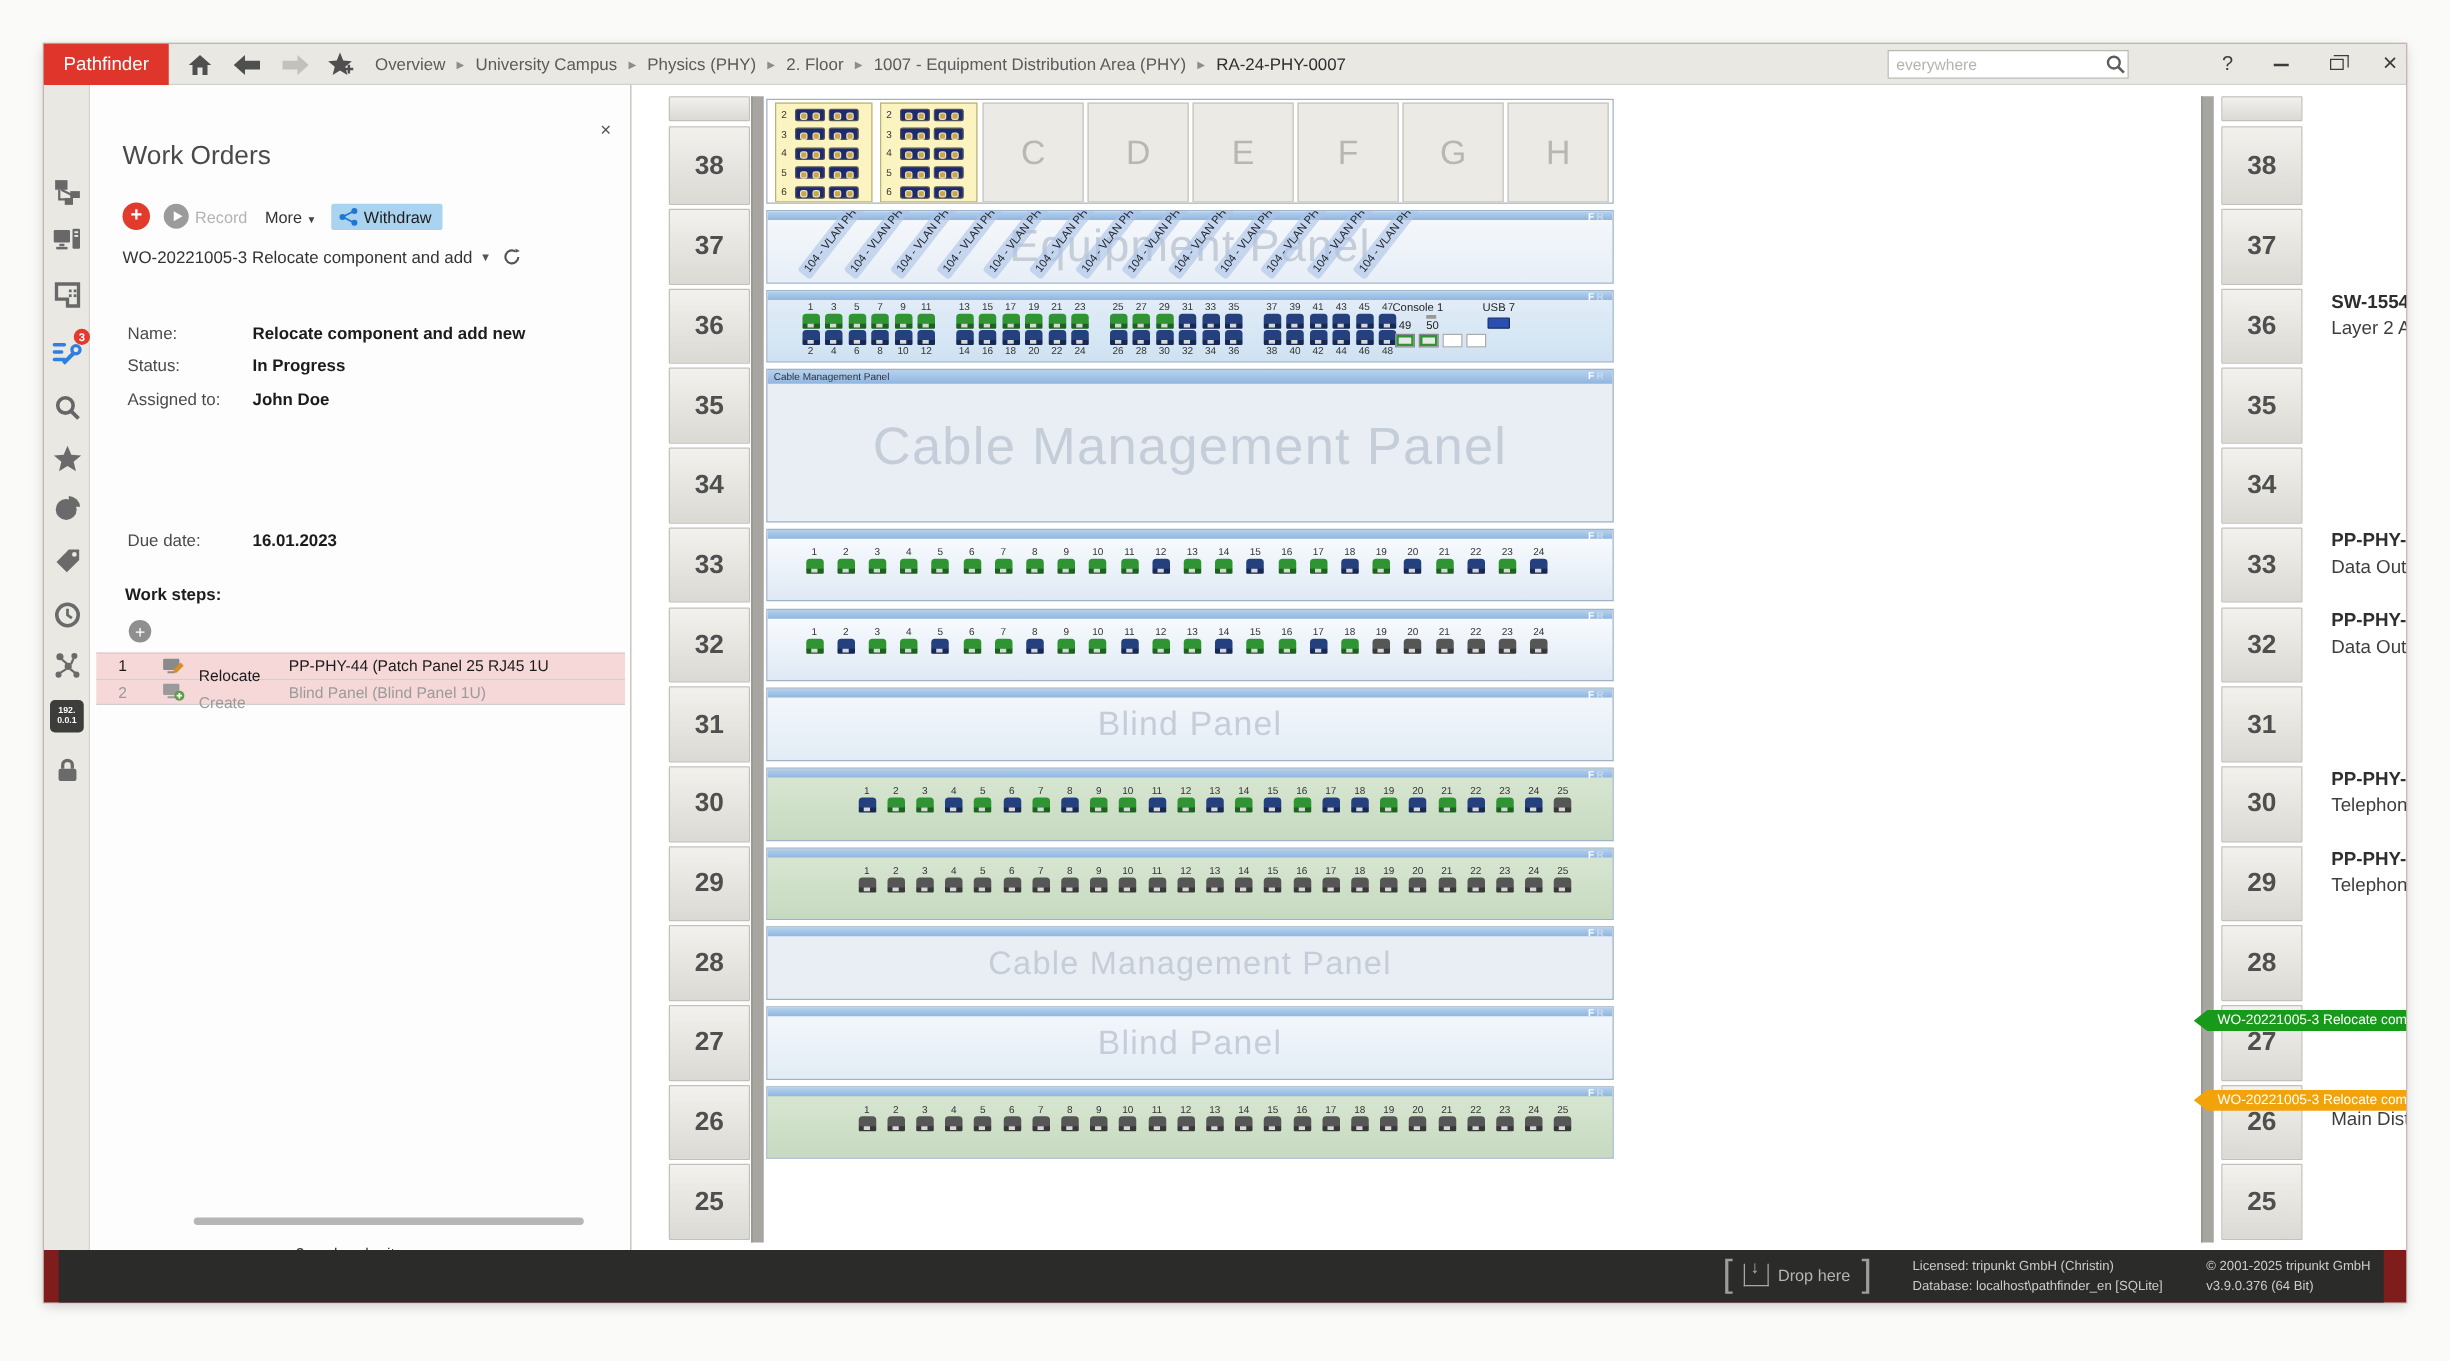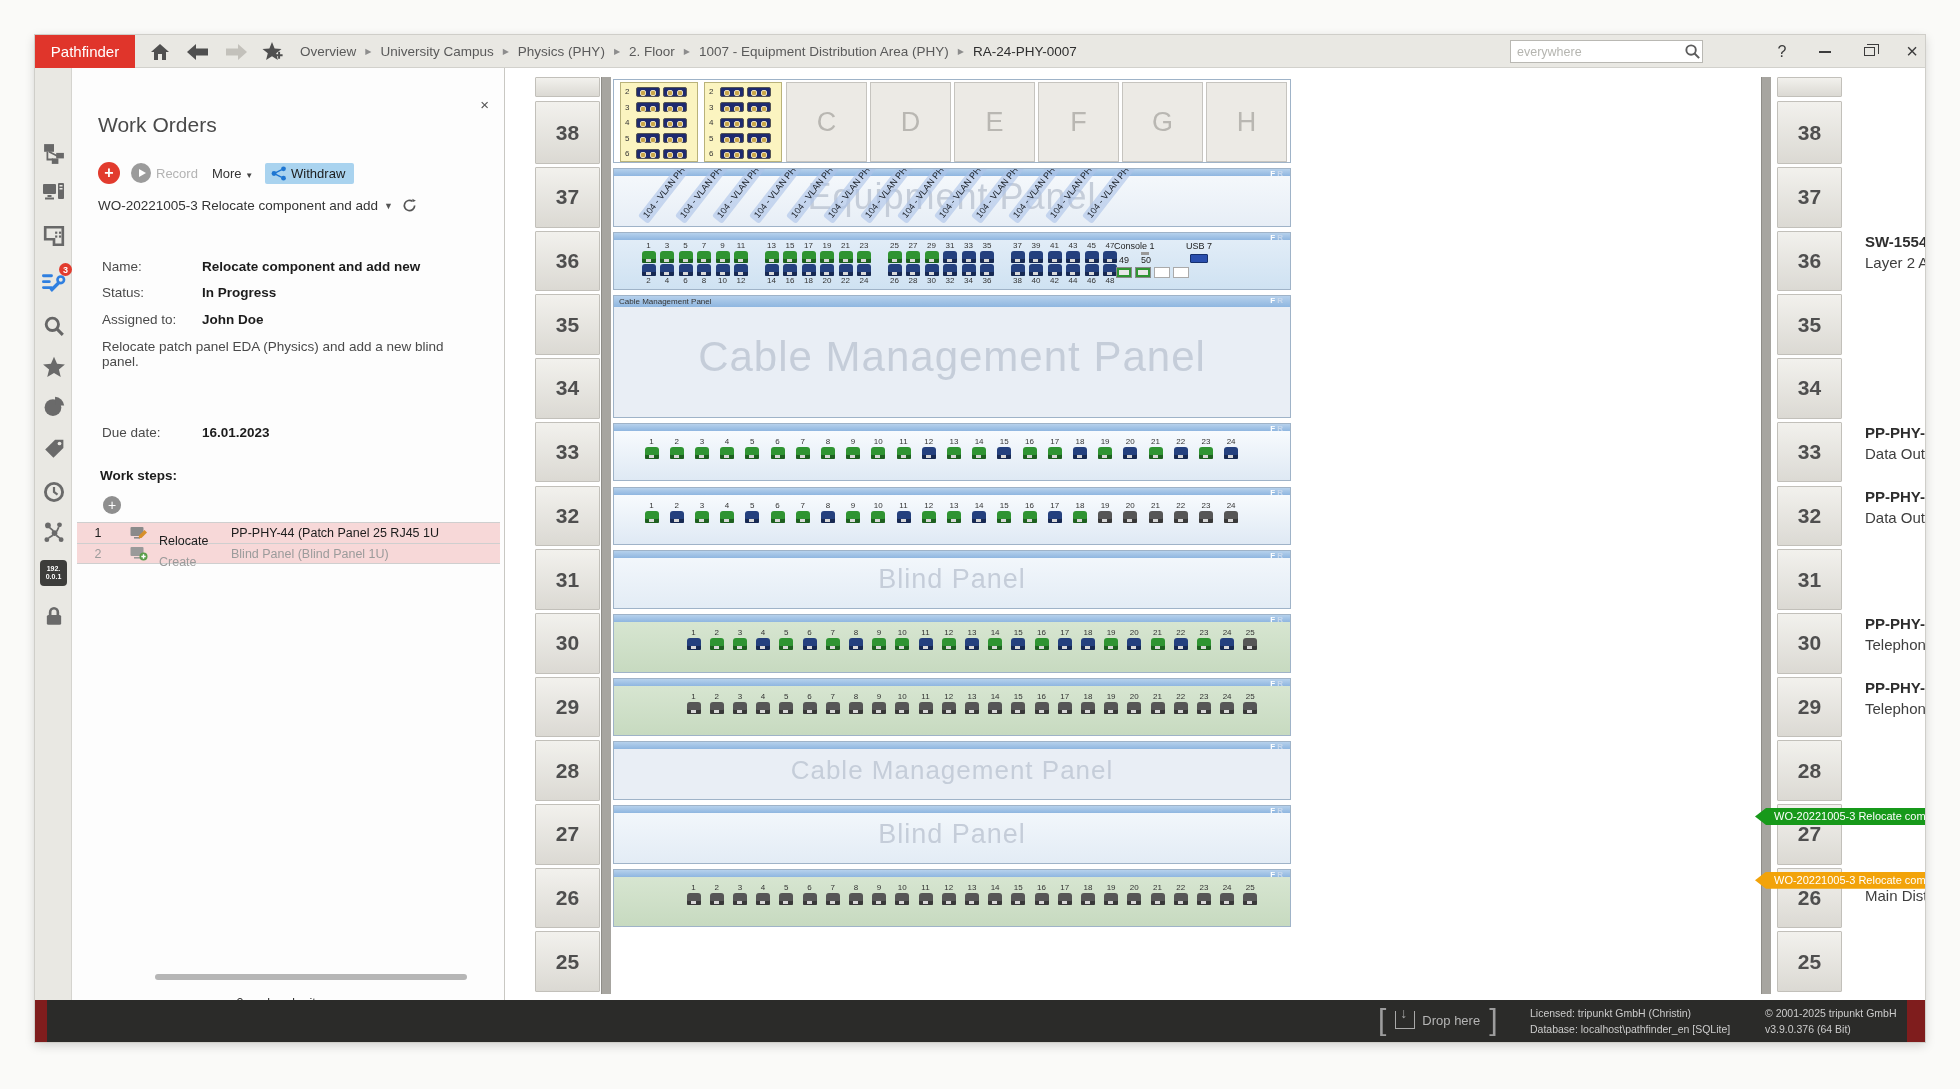--- a/index.html
+++ b/index.html
@@ -308,21 +308,20 @@
       <span>WO-20221005-3 Relocate component and add</span>
       <span class="caret">▼</span>
       <svg class="wo-refresh" width="15" height="15" viewBox="0 0 16 16">
           <path d="M13.5 8 a5.5 5.5 0 1 1 -2.2 -4.4" fill="none" stroke="#555" stroke-width="1.8"></path>
           <path d="M11 0.8 L11.6 4.2 L14.8 3" fill="#555"></path>
         </svg>
     </div>
     <div class="wo-field" style="top:191px"><span>Name:</span><b>Relocate component and add new</b></div>
     <div class="wo-field" style="top:217px"><span>Status:</span><b>In Progress</b></div>
     <div class="wo-field" style="top:244px"><span>Assigned to:</span><b>John Doe</b></div>
-    <div class="wo-desc">Relocate patch panel EDA (Physics) and add a new blind panel.</div>
     <div class="wo-field" style="top:357px"><span>Due date:</span><b>16.01.2023</b></div>
     <div class="wo-steps-label">Work steps:</div>
     <div class="btn-step-add">+</div>
     <div class="steps-table" id="steps-table">
         <div class="step-row strong">
           <div class="step-num">1</div>
           <div class="step-ico">
             <svg width="18" height="15" viewBox="0 0 18 15">
               <rect x="0.5" y="1" width="13" height="9" rx="1" fill="#8a8a8a"></rect>
               <rect x="4" y="11" width="6" height="1.6" fill="#8a8a8a"></rect>

